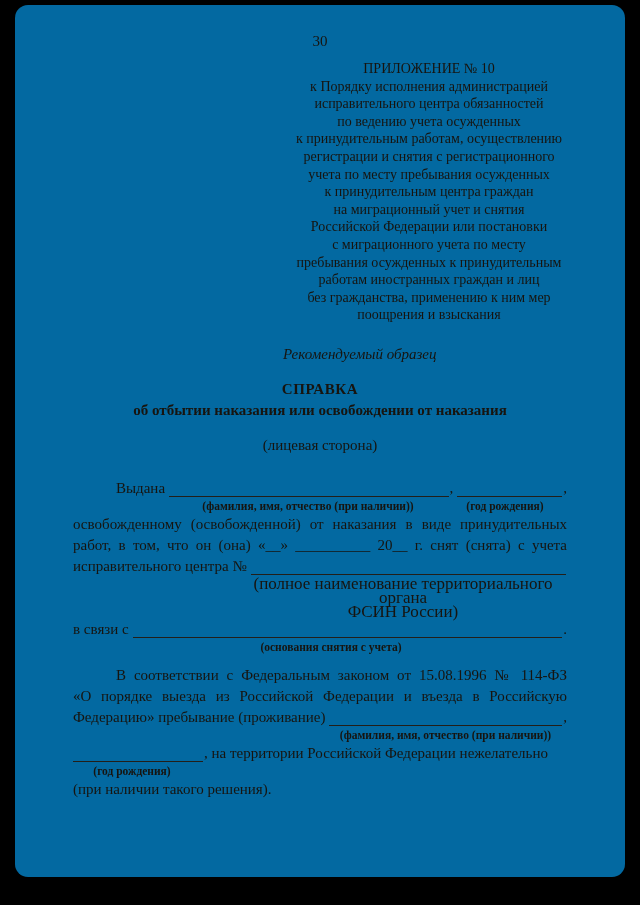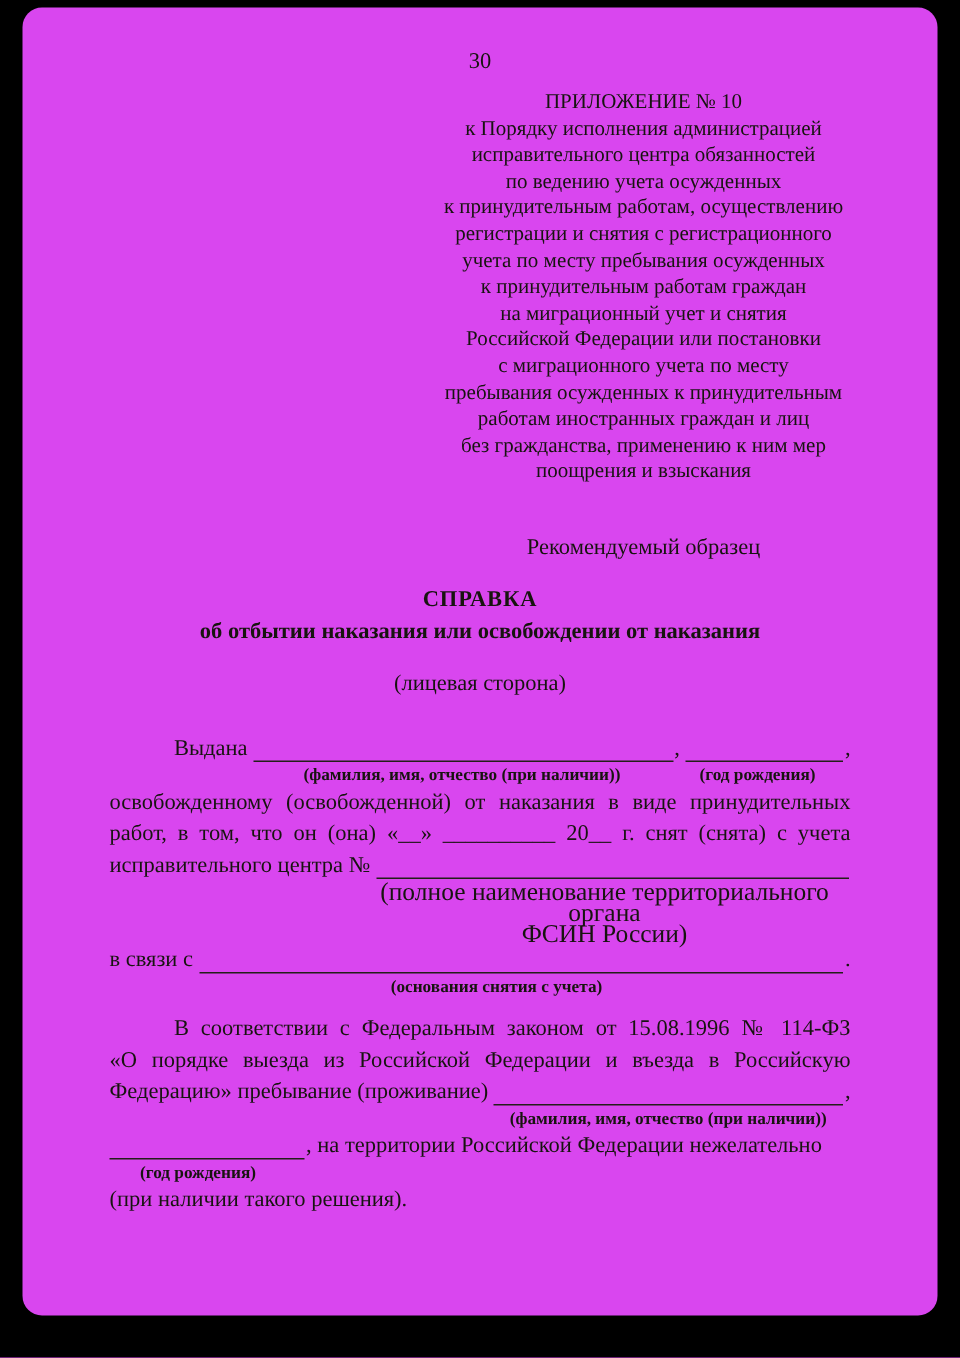--- a/index.html
+++ b/index.html
@@ -6,42 +6,43 @@
   body {
     width:640px; height:905px;
     background:#000;
     position:relative;
     font-family:"Liberation Serif","DejaVu Serif",serif;
     color:#17140f;
   }
   .scan-page {
     position:absolute; left:15px; top:5px;
     width:610px; height:872px;
-    background:#d946ef;
+    background:#0369a1;
     border-radius:13px;
     overflow:hidden;
   }
   .content {
     position:relative;
     padding:26px 58px 0 58px;
     font-size:15px;
     line-height:21px;
   }
   .pagenum { text-align:center; }
   .appx {
     width:292px;
     margin:8px -8px 10px auto;
     text-align:center;
     font-size:14px;
     line-height:17.6px;
   }
   .note {
     width:292px;
-    margin:31px -8px 0 auto;
-    text-align:center;
+    margin:20px -8px 0 auto;
+    text-align:left;
+    font-style:italic;
   }
   .ctitle {
     margin-top:14px;
     text-align:center;
     font-weight:bold;
     letter-spacing:0.6px;
   }
   .csub { text-align:center; font-weight:bold; }
   .side { margin-top:14px; text-align:center; }
   .bodytext { margin-top:22px; }
@@ -83,21 +84,21 @@
     <div class="pagenum">30</div>
 
     <div class="appx">
       <div>ПРИЛОЖЕНИЕ № 10</div>
       <div>к Порядку исполнения администрацией</div>
       <div>исправительного центра обязанностей</div>
       <div>по ведению учета осужденных</div>
       <div>к принудительным работам, осуществлению</div>
       <div>регистрации и снятия с регистрационного</div>
       <div>учета по месту пребывания осужденных</div>
-      <div>к принудительным работам граждан</div>
+      <div>к принудительным центра граждан</div>
       <div>на миграционный учет и снятия</div>
       <div>Российской Федерации или постановки</div>
       <div>с миграционного учета по месту</div>
       <div>пребывания осужденных к принудительным</div>
       <div>работам иностранных граждан и лиц</div>
       <div>без гражданства, применению к ним мер</div>
       <div>поощрения и взыскания</div>
     </div>
 
     <div class="note">Рекомендуемый образец</div>

